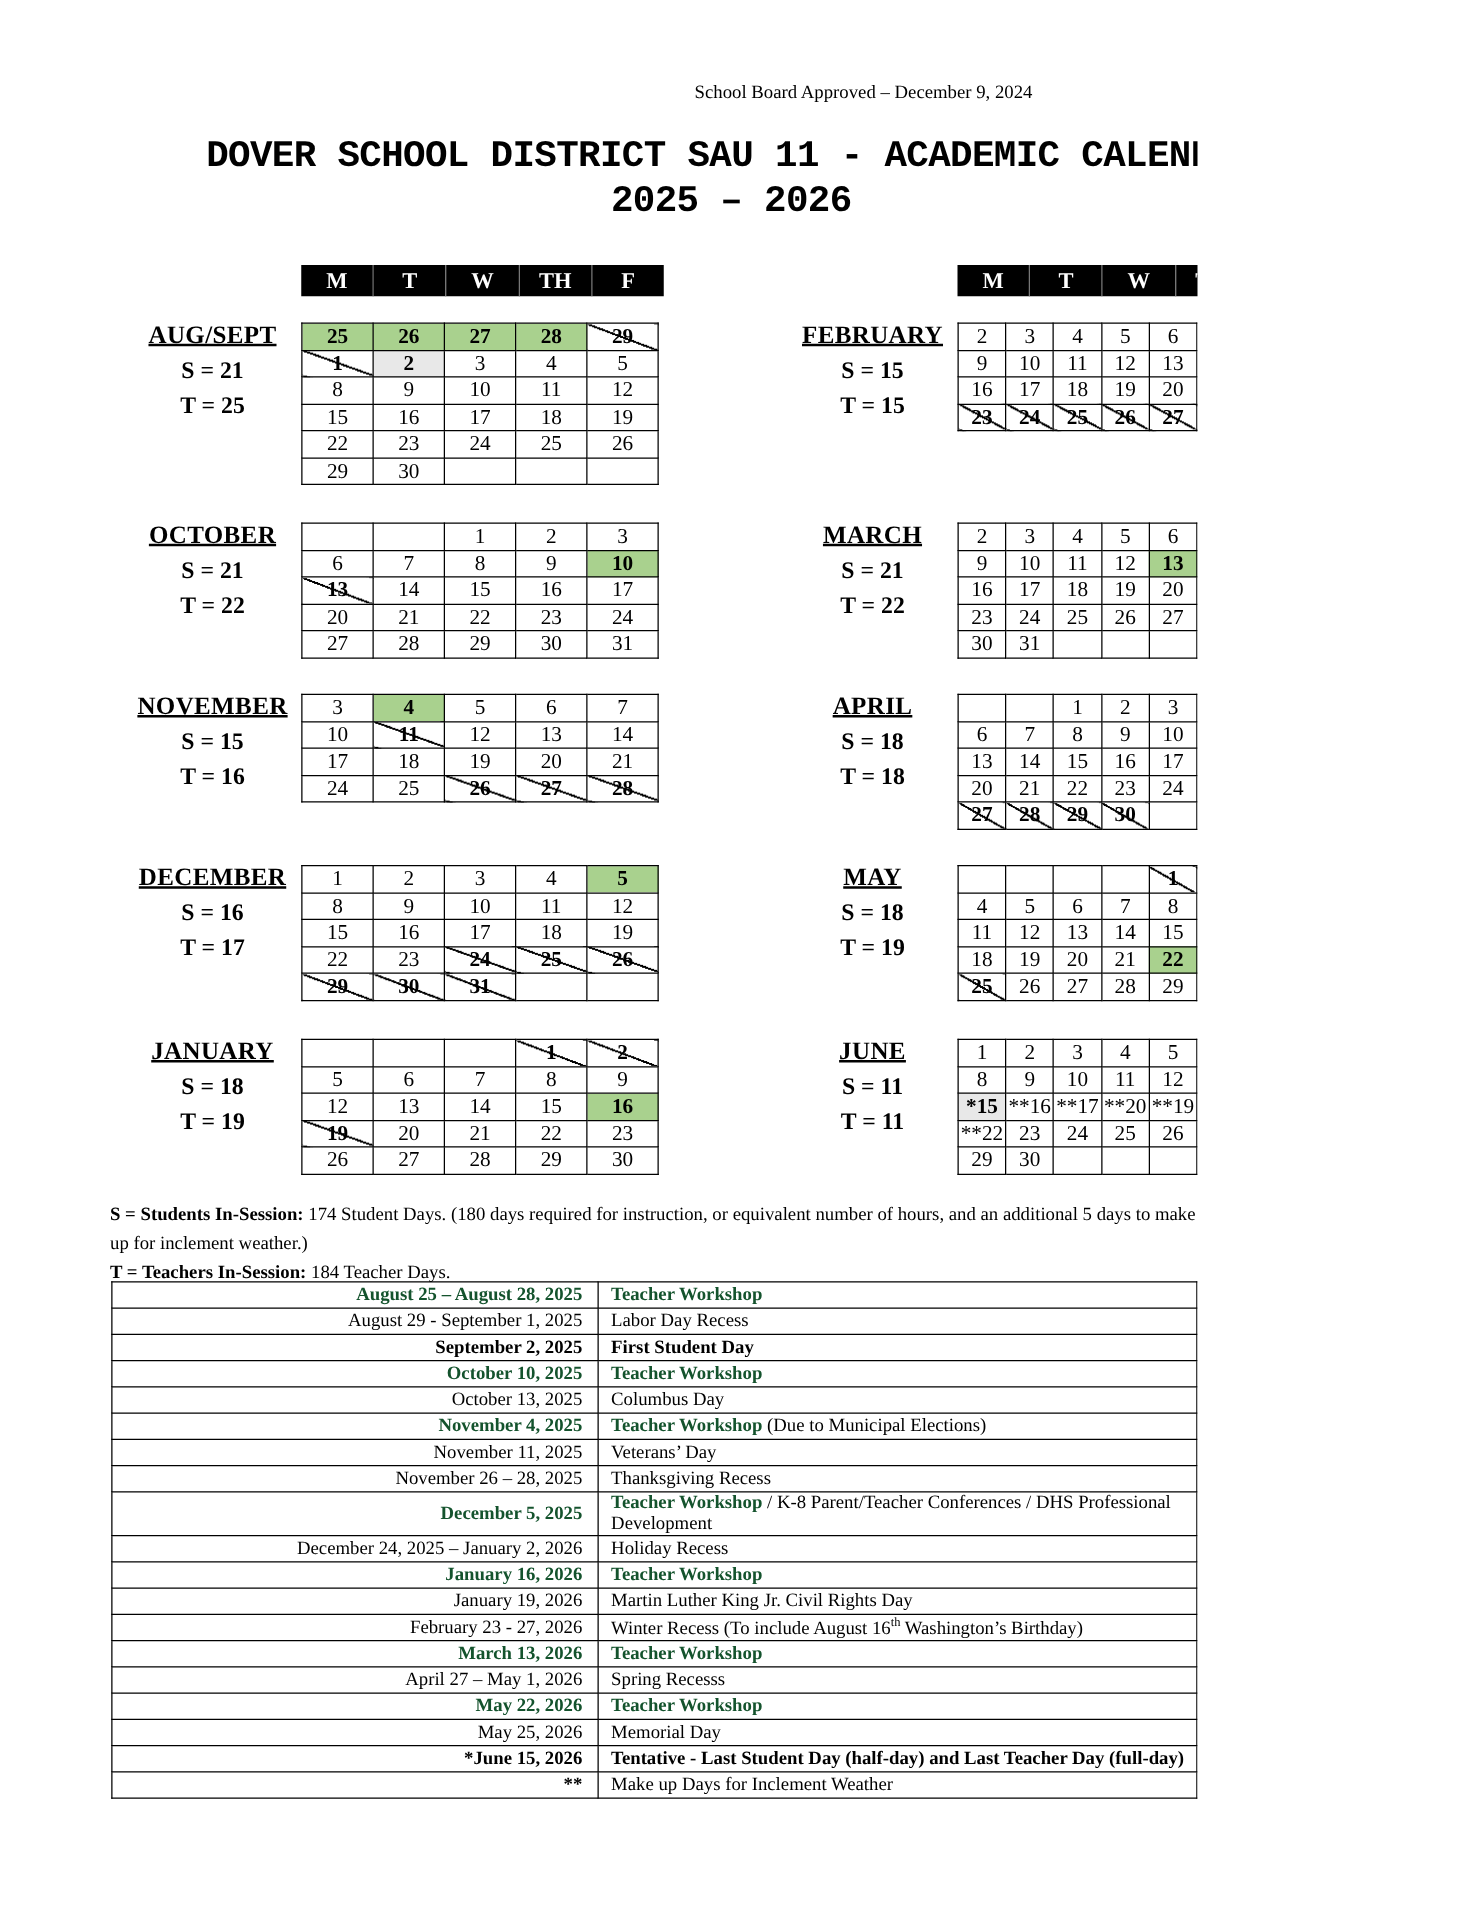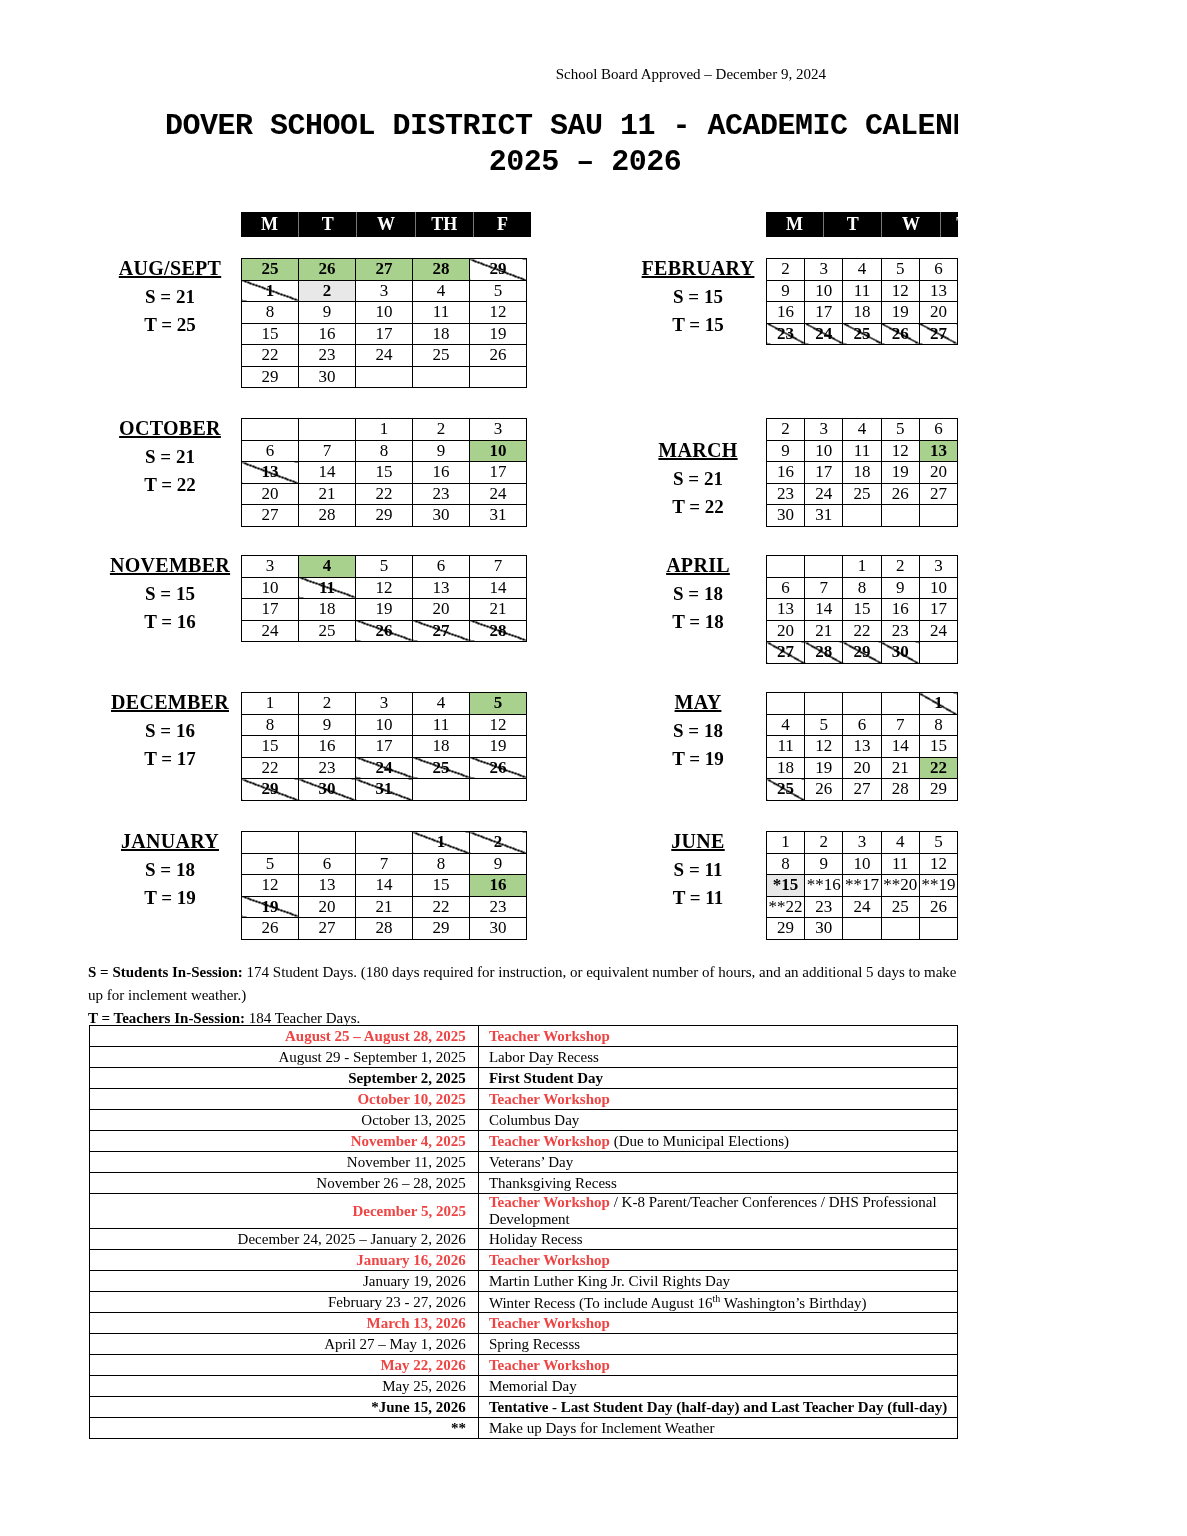--- a/index.html
+++ b/index.html
@@ -46,21 +46,21 @@
   .legend { position:absolute; left:88px; top:961px; font-size:15px; line-height:23px; }
   .legend b { font-weight:bold; }
 
   table.events { position:absolute; left:89px; top:1025px; border-collapse:collapse; }
   table.events td {
     border:1.5px solid #000; height:20px; font-size:15px; background:#fff;
     vertical-align:middle;
   }
   table.events td.date { width:432px; text-align:right; padding:0 12px 0 4px; }
   table.events td.desc { width:536px; text-align:left; padding:0 6px 0 10px; }
-  .green-text { color:#ef4444; font-weight:bold; }
+  .green-text { color:#14532d; font-weight:bold; }
   .bold { font-weight:bold; }
   .sup { vertical-align:super; font-size:10px; }
 </style>
 </head>
 <body>
 
 <div class="page">
 
   <div class="approval">School Board Approved – December 9, 2024</div>
 
@@ -334,21 +334,21 @@
           </tr>
           <tr>
             <td class="cross">23</td>
             <td class="cross">24</td>
             <td class="cross">25</td>
             <td class="cross">26</td>
             <td class="cross">27</td>
           </tr>
         </tbody>
       </table>
-      <div class="month-label" style="left: 628px; top: 439px; text-align: center;">
+      <div class="month-label" style="left: 628px; top: 417px; text-align: center;">
         <div class="month-name">MARCH</div>
         <div class="month-s">S = 21</div>
         <div class="month-t">T = 22</div>
       </div>
       <table class="cal" style="left: 766px; top: 418px;">
         <tbody>
           <tr>
             <td>2</td>
             <td>3</td>
             <td>4</td>

